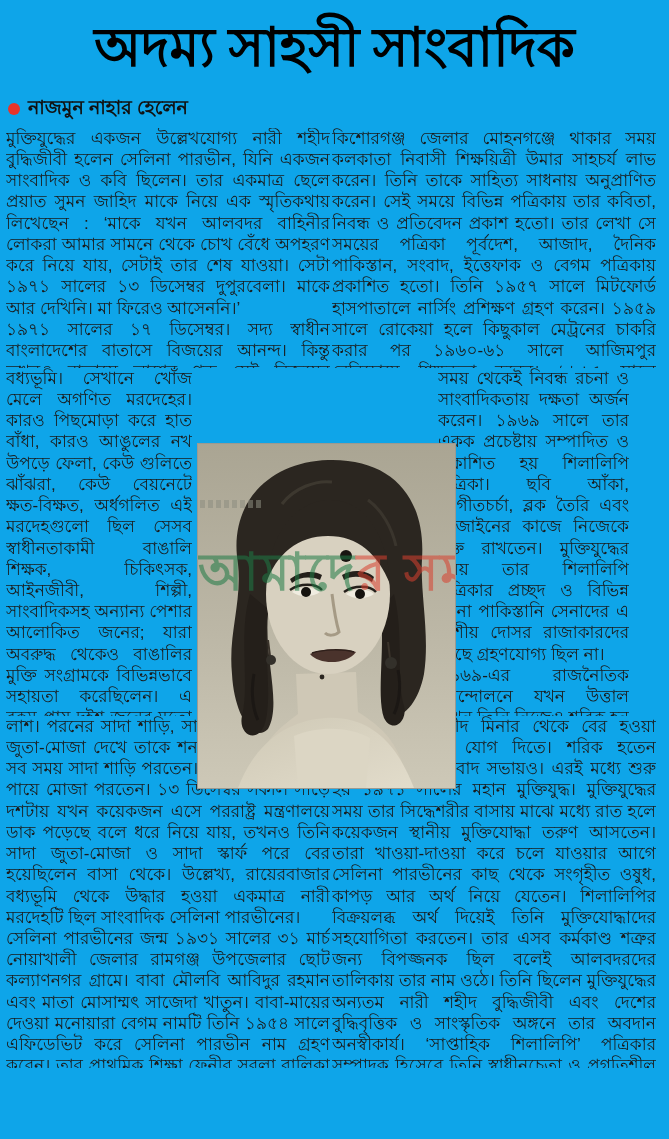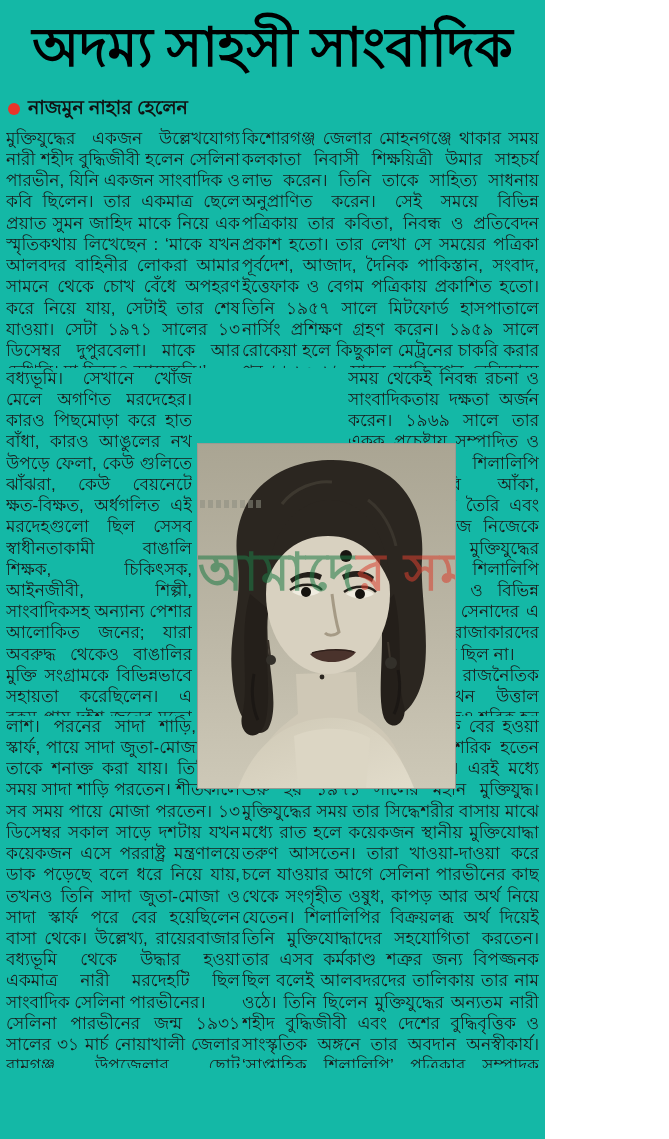--- a/index.html
+++ b/index.html
@@ -1,19 +1,19 @@
 <!DOCTYPE html>
 <html><head>
 <meta charset="utf-8">
 <style>
   html,body{margin:0;padding:0;background:#ffffff;}
   .page{
     position:relative;
-    width:545px;height:1139px;
-    background:#14b8a6;
+    width:669px;height:1139px;
+    background:#0ea5e9;
     overflow:hidden;
     font-family:"Liberation Sans","DejaVu Sans",sans-serif;
     color:#171717;
   }
   .headline{
     margin:16px 10px 0 10px;
     text-align:center;
     font-family:"Liberation Serif","DejaVu Serif",serif;
     font-weight:700;
     font-size:54px;

